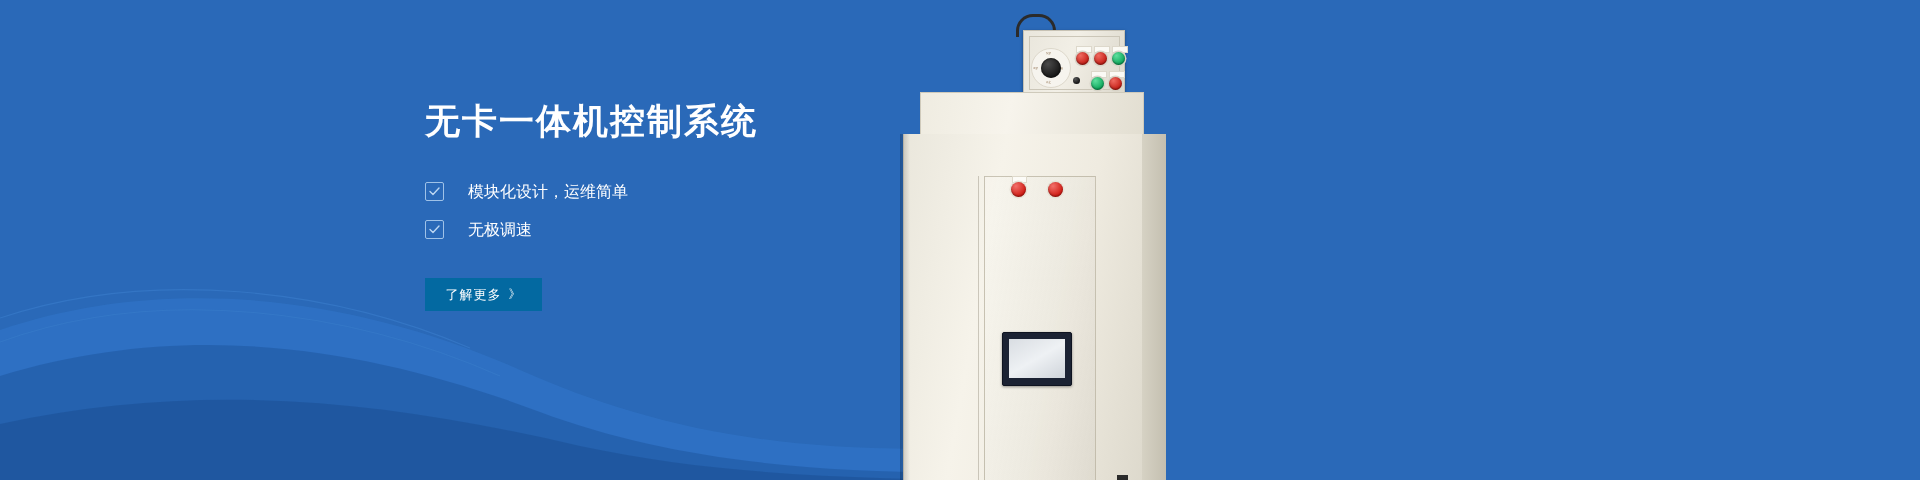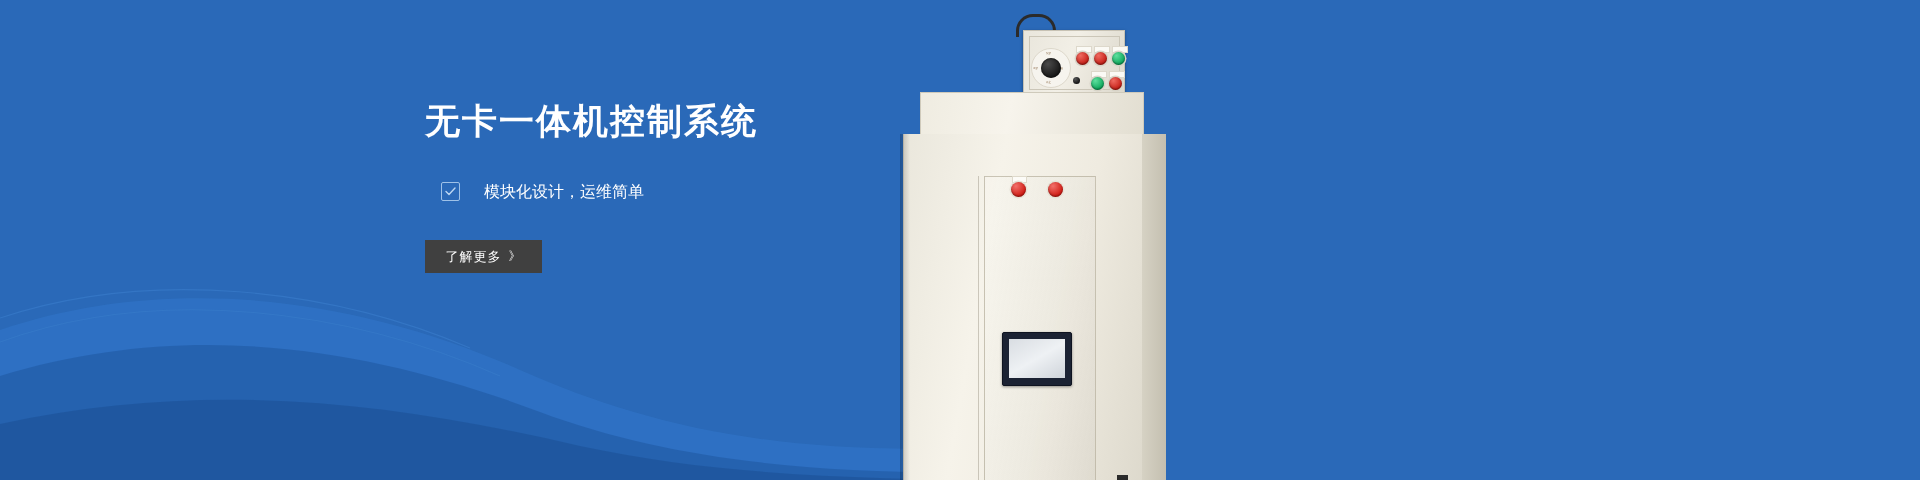--- a/index.html
+++ b/index.html
@@ -19,37 +19,37 @@
 
   
   .content{
     position:absolute;left:425px;top:88px;width:560px;z-index:5;
   }
   .hero-title{
     font-size:35px;font-weight:bold;color:#ffffff;
     letter-spacing:2px;line-height:1.2;margin:12px 0 40px 0;
     white-space:nowrap;
   }
-  .feature-list{list-style:none;margin:16px;padding:0;}
+  .feature-list{list-style:none;margin:0;padding:0;}
   .feature-item{
     display:flex;align-items:center;margin-bottom:19px;
   }
   .check-box{
     width:17px;height:17px;flex:0 0 17px;
     border:1px solid #9fc2e8;border-radius:2px;
     display:flex;align-items:center;justify-content:center;
     margin-right:24px;
   }
   .check-box svg{display:block;}
   .feature-text{
     font-size:16px;color:#ffffff;line-height:1;white-space:nowrap;
   }
   .cta-button{
     display:inline-flex;align-items:center;justify-content:center;
-    background:#404040;color:#ffffff;
+    background:#0369a1;color:#ffffff;
     border:none;outline:none;cursor:pointer;
     width:117px;height:33px;margin-top:20px;
     font-family:"Liberation Sans","DejaVu Sans",sans-serif;
     font-size:13px;letter-spacing:1px;
   }
   .cta-label{color:#ffffff;}
   .cta-arrow{margin-left:7px;font-size:12px;color:#ffffff;}
 
   
   .machine{
@@ -173,20 +173,28 @@
 
       <li class="feature-item">
         <span class="check-box">
           <svg width="11" height="9" viewBox="0 0 11 9" aria-hidden="true">
             <path d="M1 4.4 L4 7.4 L10 1" fill="none" stroke="#bcd6f2" stroke-width="1.4" stroke-linecap="round" stroke-linejoin="round"></path>
           </svg>
         </span>
         <span class="feature-text">模块化设计，运维简单</span>
       </li>
 
+      <li class="feature-item">
+        <span class="check-box">
+          <svg width="11" height="9" viewBox="0 0 11 9" aria-hidden="true">
+            <path d="M1 4.4 L4 7.4 L10 1" fill="none" stroke="#bcd6f2" stroke-width="1.4" stroke-linecap="round" stroke-linejoin="round"></path>
+          </svg>
+        </span>
+        <span class="feature-text">无极调速</span>
+      </li>
 
 
     </ul>
 
     <button class="cta-button">
       <span class="cta-label">了解更多</span>
       <span class="cta-arrow">》</span>
     </button>
 
   </div>

